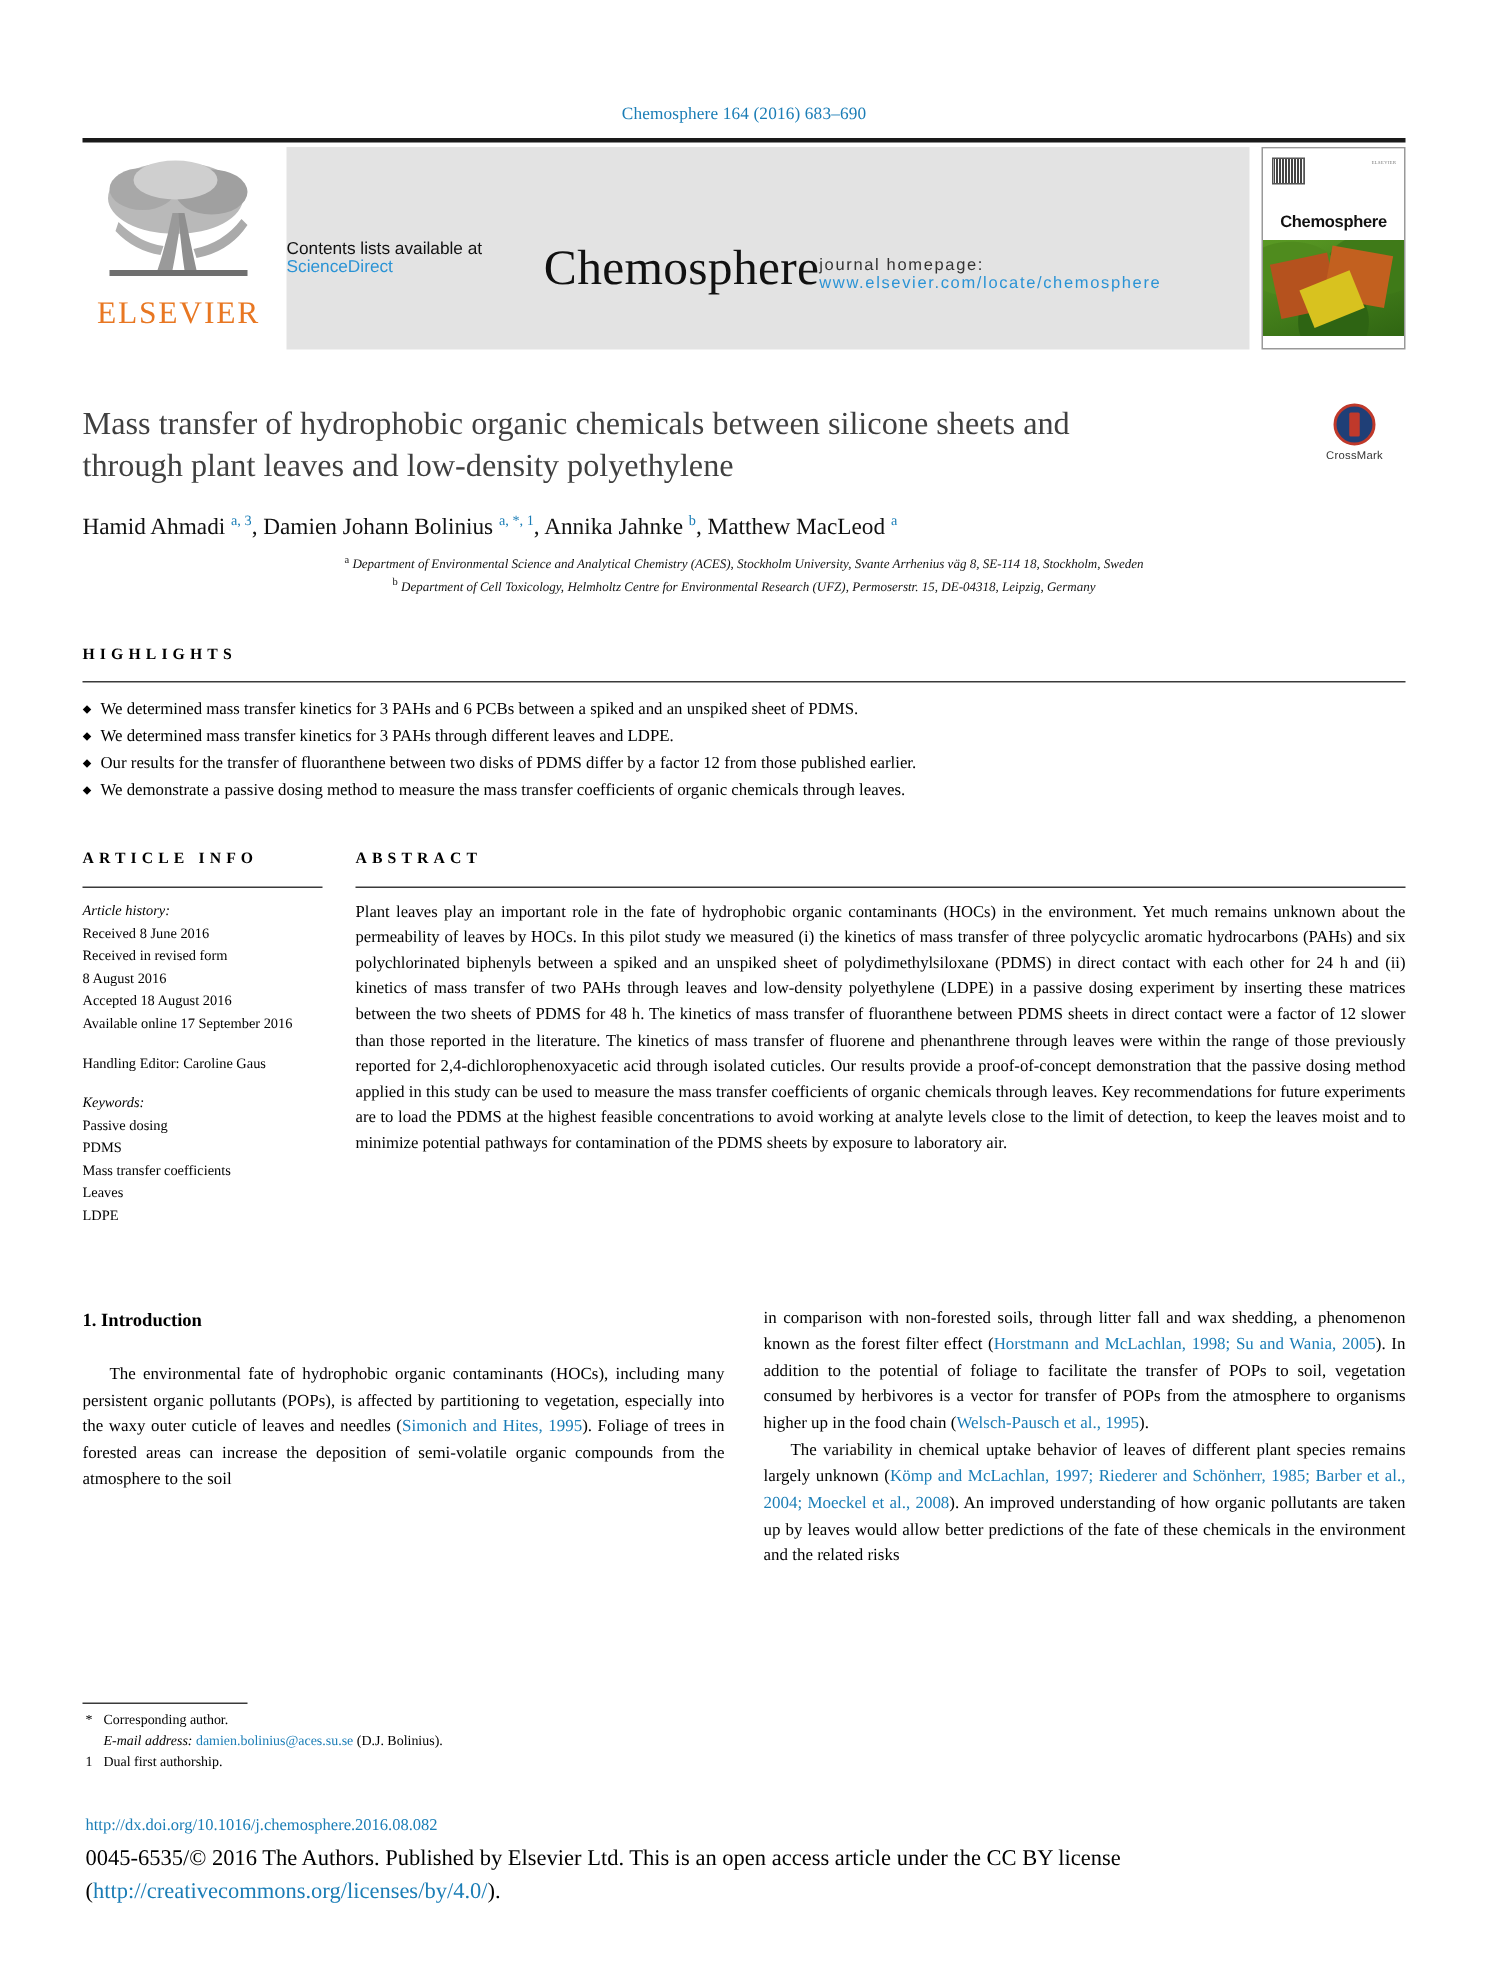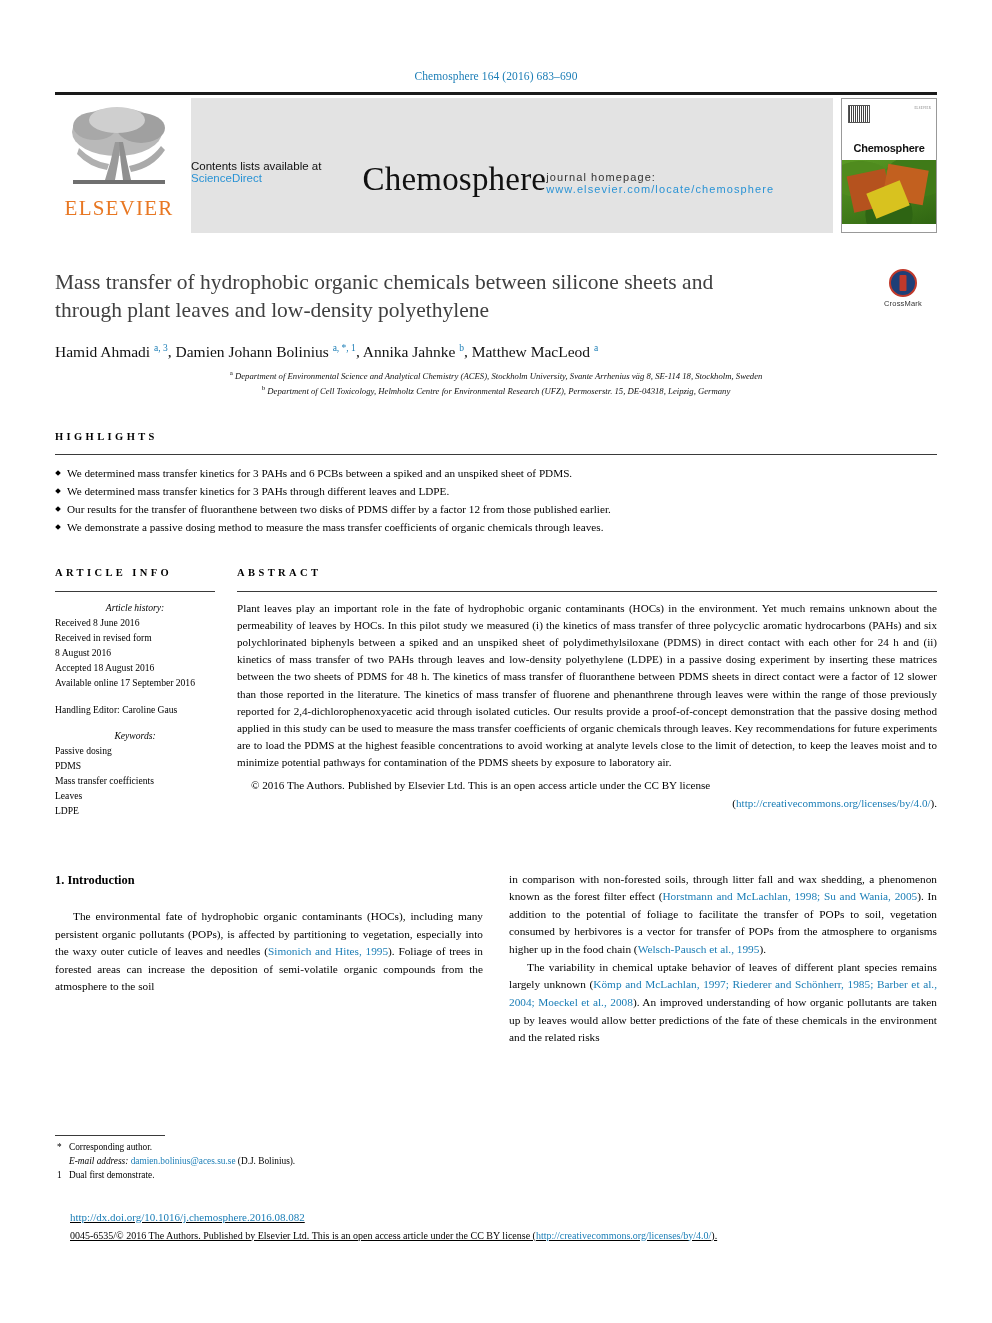--- a/index.html
+++ b/index.html
@@ -276,21 +276,21 @@
   }
   .block-rule {
     border-top: 1px solid #3a3a3a;
     margin-top: 13px;
     margin-bottom: 8px;
   }
   .info-body {
     font-size: 9.6px;
     line-height: 1.58;
   }
-  .info-body .it { font-style: italic; text-align: center; }
+  .info-body .it { font-style: italic; }
   .info-gap { height: 11px; }
   .abstract-body {
     font-size: 11.1px;
     line-height: 1.55;
     text-align: justify;
   }
   .copyright {
     margin-top: 6px;
     text-align: right;
     font-size: 11.1px;
@@ -336,29 +336,28 @@
   }
   .fn-item { padding-left: 14px; position: relative; }
   .fn-item .mark {
     position: absolute; left: 2px; top: 0;
   }
   .fn-item .it { font-style: italic; }
 
   
   .bottom-matter {
     position: absolute;
-    left: 70px;
+    left: 57px;
     top: 1209px;
     width: 882px;
     font-size: 10.4px;
     line-height: 1.5;
-    text-decoration: underline;
   }
   .doi { color: #1a7db6; font-size: 11px; }
-  .issn-line { font-size: 10px; margin-top: 2px; }
+  .issn-line { font-size: 15px; margin-top: 2px; }
 </style>
 </head>
 <body>
 
 <div class="page">
 
   <div class="runhead">Chemosphere 164 (2016) 683–690</div>
 
   <div class="masthead">
 
@@ -448,24 +447,20 @@
         <div>Mass transfer coefficients</div>
         <div>Leaves</div>
         <div>LDPE</div>
       </div>
     </div>
 
     <div class="col-abstract">
       <div class="sec-label">ABSTRACT</div>
       <div class="block-rule"></div>
       <div class="abstract-body">Plant leaves play an important role in the fate of hydrophobic organic contaminants (HOCs) in the environment. Yet much remains unknown about the permeability of leaves by HOCs. In this pilot study we measured (i) the kinetics of mass transfer of three polycyclic aromatic hydrocarbons (PAHs) and six polychlorinated biphenyls between a spiked and an unspiked sheet of polydimethylsiloxane (PDMS) in direct contact with each other for 24 h and (ii) kinetics of mass transfer of two PAHs through leaves and low-density polyethylene (LDPE) in a passive dosing experiment by inserting these matrices between the two sheets of PDMS for 48 h. The kinetics of mass transfer of fluoranthene between PDMS sheets in direct contact were a factor of 12 slower than those reported in the literature. The kinetics of mass transfer of fluorene and phenanthrene through leaves were within the range of those previously reported for 2,4-dichlorophenoxyacetic acid through isolated cuticles. Our results provide a proof-of-concept demonstration that the passive dosing method applied in this study can be used to measure the mass transfer coefficients of organic chemicals through leaves. Key recommendations for future experiments are to load the PDMS at the highest feasible concentrations to avoid working at analyte levels close to the limit of detection, to keep the leaves moist and to minimize potential pathways for contamination of the PDMS sheets by exposure to laboratory air.</div>
-      <div class="copyright">
-        <span class="cc-text">© 2016 The Authors. Published by Elsevier Ltd. This is an open access article under the CC BY license</span>
-        <span>(</span><span class="link">http://creativecommons.org/licenses/by/4.0/</span><span>).</span>
-      </div>
     </div>
   </div>
 
   <div class="body-cols">
     <div class="bcol">
       <h2>1. Introduction</h2>
       <p class="first">The environmental fate of hydrophobic organic contaminants (HOCs), including many persistent organic pollutants (POPs), is affected by partitioning to vegetation, especially into the waxy outer cuticle of leaves and needles (<span class="link">Simonich and Hites, 1995</span>). Foliage of trees in forested areas can increase the deposition of semi-volatile organic compounds from the atmosphere to the soil</p>
     </div>
     <div class="bcol">
       <p style="text-indent:0">in comparison with non-forested soils, through litter fall and wax shedding, a phenomenon known as the forest filter effect (<span class="link">Horstmann and McLachlan, 1998; Su and Wania, 2005</span>). In addition to the potential of foliage to facilitate the transfer of POPs to soil, vegetation consumed by herbivores is a vector for transfer of POPs from the atmosphere to organisms higher up in the food chain (<span class="link">Welsch-Pausch et al., 1995</span>).</p>
@@ -479,21 +474,21 @@
       <span class="mark">*</span>
       <span>Corresponding author.</span>
       <div>
         <span class="it">E-mail address:</span>
         <span class="link">damien.bolinius@aces.su.se</span>
         <span>(D.J. Bolinius).</span>
       </div>
     </div>
     <div class="fn-item">
       <span class="mark">1</span>
-      <span>Dual first demonstrate.</span>
+      <span>Dual first authorship.</span>
     </div>
   </div>
 
   <div class="bottom-matter">
     <div class="doi">http://dx.doi.org/10.1016/j.chemosphere.2016.08.082</div>
     <div class="issn-line">
       <span>0045-6535/© 2016 The Authors. Published by Elsevier Ltd. This is an open access article under the CC BY license (</span><span class="link">http://creativecommons.org/licenses/by/4.0/</span><span>).</span>
     </div>
   </div>
 

